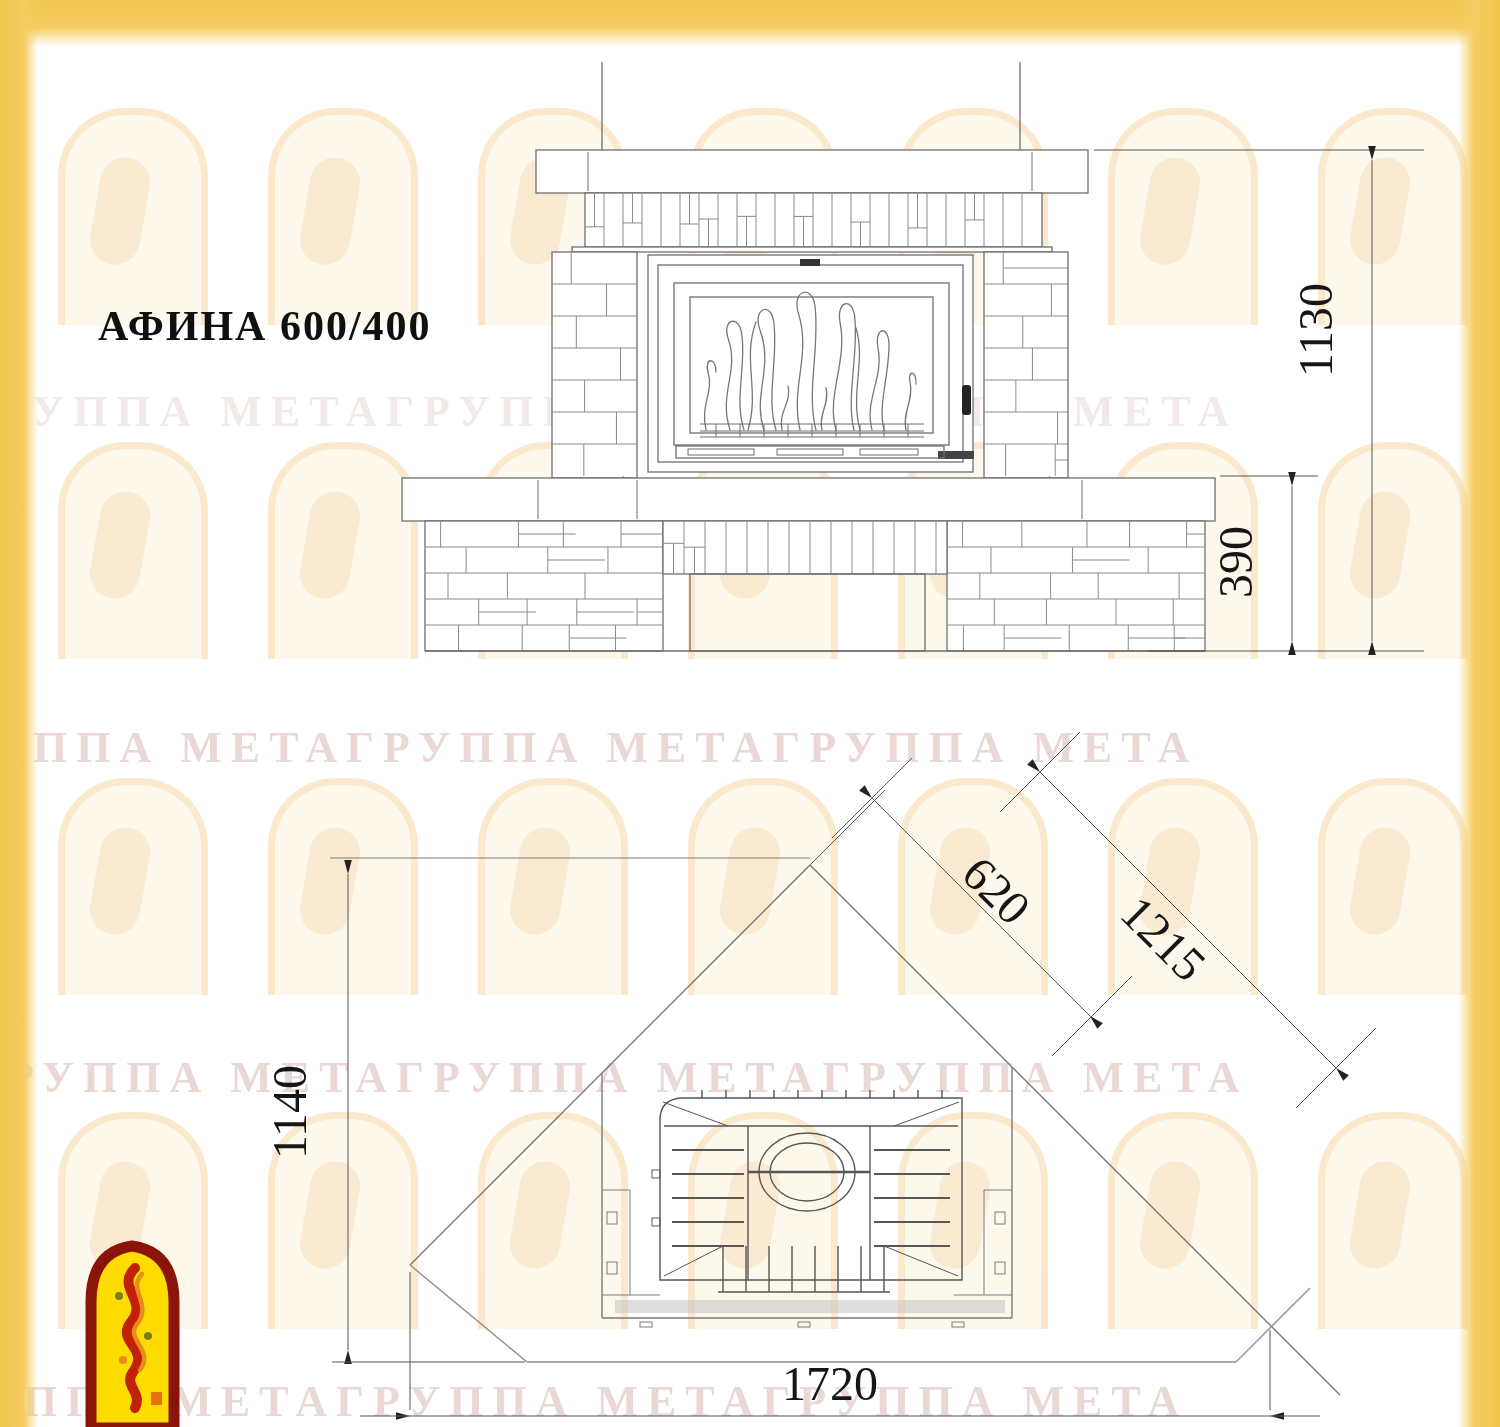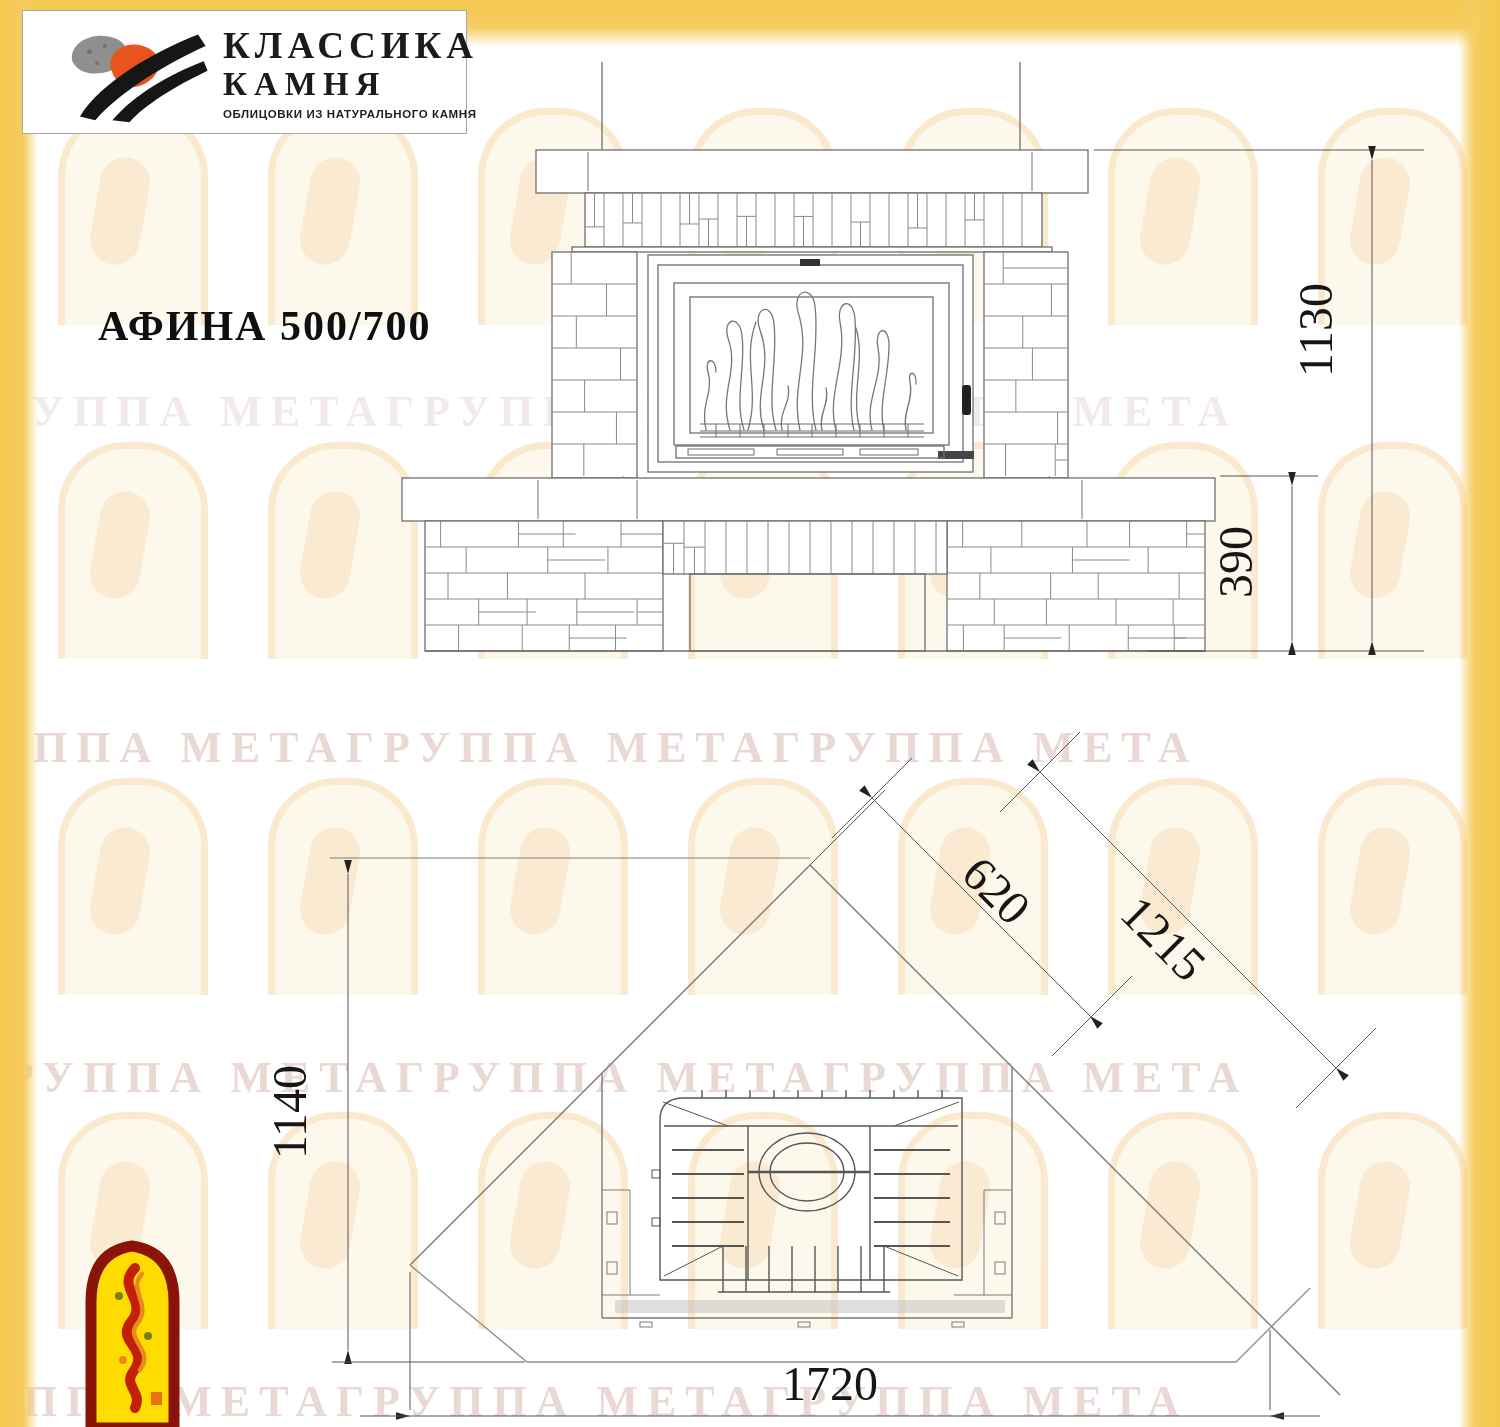--- a/index.html
+++ b/index.html
@@ -410,38 +410,22 @@
       <text class="dimtxt" x="985" y="902" text-anchor="middle" transform="rotate(45 985 902)" stroke="none" fill="#161616">620</text>
       <text class="dimtxt" x="1152" y="950" text-anchor="middle" transform="rotate(45 1152 950)" stroke="none" fill="#161616">1215</text>
       <text class="dimtxt" x="830" y="1400" text-anchor="middle" stroke="none" fill="#161616">1720</text>
     </g>
   </svg>
 
   <div class="band band-top"></div>
   <div class="band band-left"></div>
   <div class="band band-right"></div>
 
-  <div class="logo-box">
-    <svg class="logo-art" width="160" height="100" viewBox="0 0 160 105">
-      <path d="M10,38 C6,20 28,8 48,12 C66,15 72,28 62,40 C50,54 18,56 10,38 Z" fill="#8F8F8F"></path>
-      <circle cx="28" cy="28" r="2.5" fill="#6f6f6f"></circle>
-      <circle cx="44" cy="22" r="2" fill="#6f6f6f"></circle>
-      <circle cx="36" cy="40" r="2" fill="#6f6f6f"></circle>
-      <path d="M52,50 C44,30 64,16 84,22 C102,27 106,44 94,56 C80,70 58,68 52,50 Z" fill="#E8541E"></path>
-      <path d="M18,96 C40,60 96,28 142,10 L150,22 C110,40 60,70 34,100 Z" fill="#161616"></path>
-      <path d="M52,100 C76,72 112,52 148,38 L152,48 C118,64 86,84 70,102 Z" fill="#161616"></path>
-    </svg>
-    <div class="logo-text">
-      <div class="logo-line1">КЛАССИКА</div>
-      <div class="logo-line2">КАМНЯ</div>
-      <div class="logo-tag">ОБЛИЦОВКИ ИЗ НАТУРАЛЬНОГО КАМНЯ</div>
-    </div>
-  </div>
-
-  <div class="model-title">АФИНА 500/700</div>
+
+  <div class="model-title">АФИНА 600/400</div>
 
   <svg class="meta-logo" width="95" height="190" viewBox="0 0 95 190">
     <path d="M6,190 V64 Q6,14 47,8 Q89,14 89,64 V190 Z" fill="#FFDC00" stroke="#8B1408" stroke-width="11"></path>
     <path d="M50,30 C30,50 64,62 46,84 C30,104 66,110 48,134 C38,148 58,154 50,170" fill="none" stroke="#C3200A" stroke-width="10" stroke-linecap="round"></path>
     <path d="M57,36 C42,52 68,66 52,86 C40,102 70,112 55,132" fill="none" stroke="#E98A1E" stroke-width="4.5" stroke-linecap="round"></path>
     <circle cx="34" cy="58" r="4" fill="#7B7F17"></circle>
     <circle cx="63" cy="98" r="4" fill="#7B7F17"></circle>
     <circle cx="38" cy="122" r="4" fill="#E98A1E"></circle>
     <rect x="66" y="154" width="11" height="13" fill="#E87010"></rect>
   </svg>

